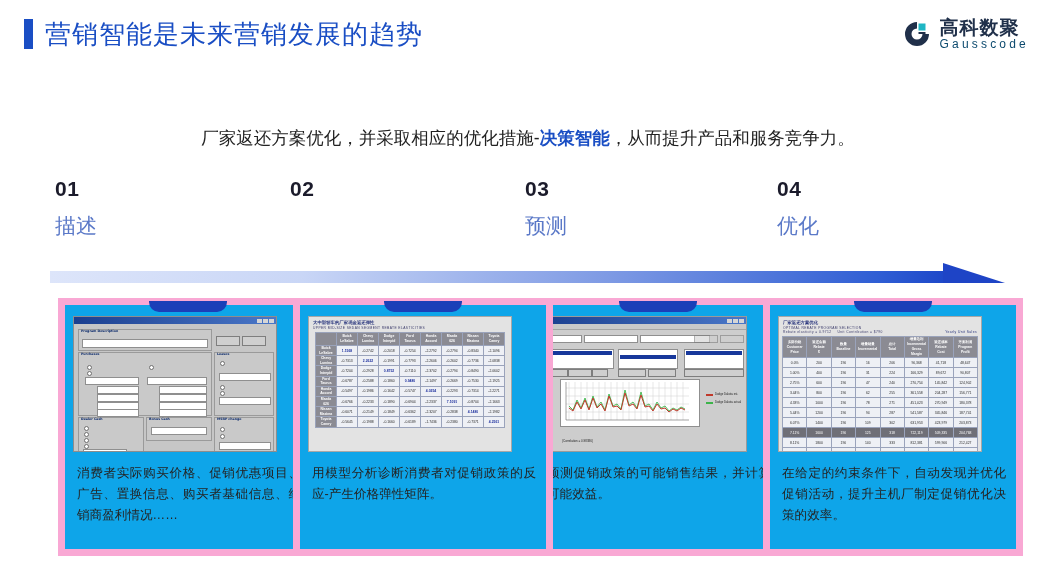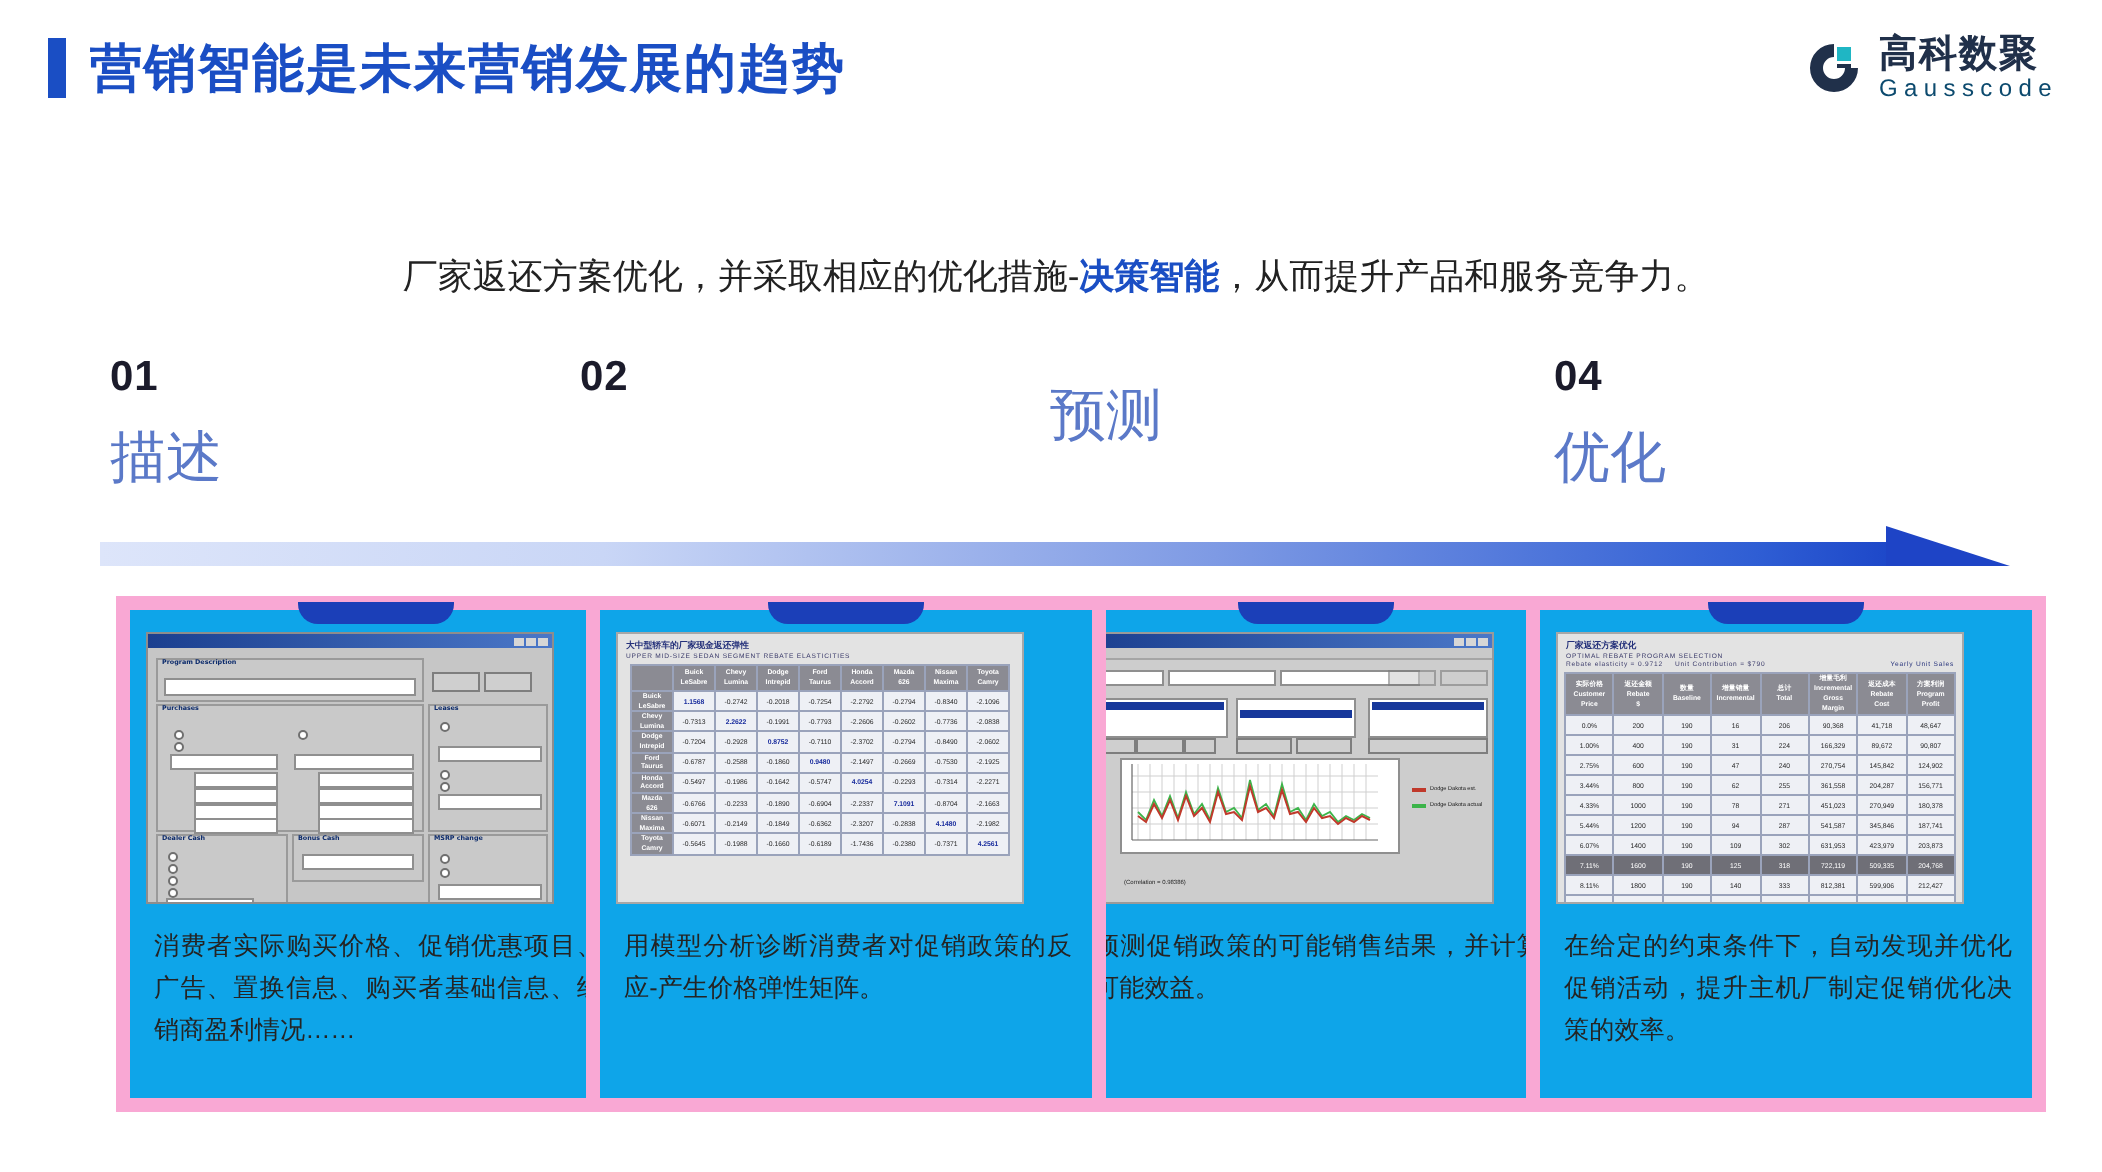--- a/index.html
+++ b/index.html
@@ -33,21 +33,21 @@
     gap: 12px;
   }
   .title-bar {
     width: 9px;
     height: 30px;
     background: #1a4ec4;
     flex: 0 0 auto;
   }
   .slide-title {
     font-size: 26px;
-    font-weight: bold;
+    font-weight: normal;
     color: #1a4ec4;
     letter-spacing: 1px;
     white-space: nowrap;
     line-height: 1;
   }
 
   
   .logo {
     position: absolute;
     right: 22px;
@@ -112,21 +112,21 @@
   }
   .step-num {
     font-size: 21px;
     font-weight: bold;
     color: #1b1b2b;
     line-height: 1;
     letter-spacing: 0.5px;
   }
   .step-label {
     margin-top: 16px;
-    font-size: 28px;
+    font-size: 21px;
     color: #5b79c8;
     line-height: 1;
   }
 
   
   .arrow {
     position: absolute;
     left: 50px;
     top: 262px;
     width: 960px;
@@ -402,20 +402,21 @@
 
 <div class="steps">
   <div class="step" style="left:0px;">
     <div class="step-num">01</div>
     <div class="step-label">描述</div>
   </div>
   <div class="step" style="left:235px;">
     <div class="step-num">02</div>
   </div>
   <div class="step" style="left:470px;">
+    <div class="step-num">03</div>
     <div class="step-label">预测</div>
   </div>
   <div class="step" style="left:705px;margin-left:17px;">
     <div class="step-num">04</div>
     <div class="step-label">优化</div>
   </div>
 </div>
 
 <div class="arrow">
   <div class="arrow-bar"></div>

